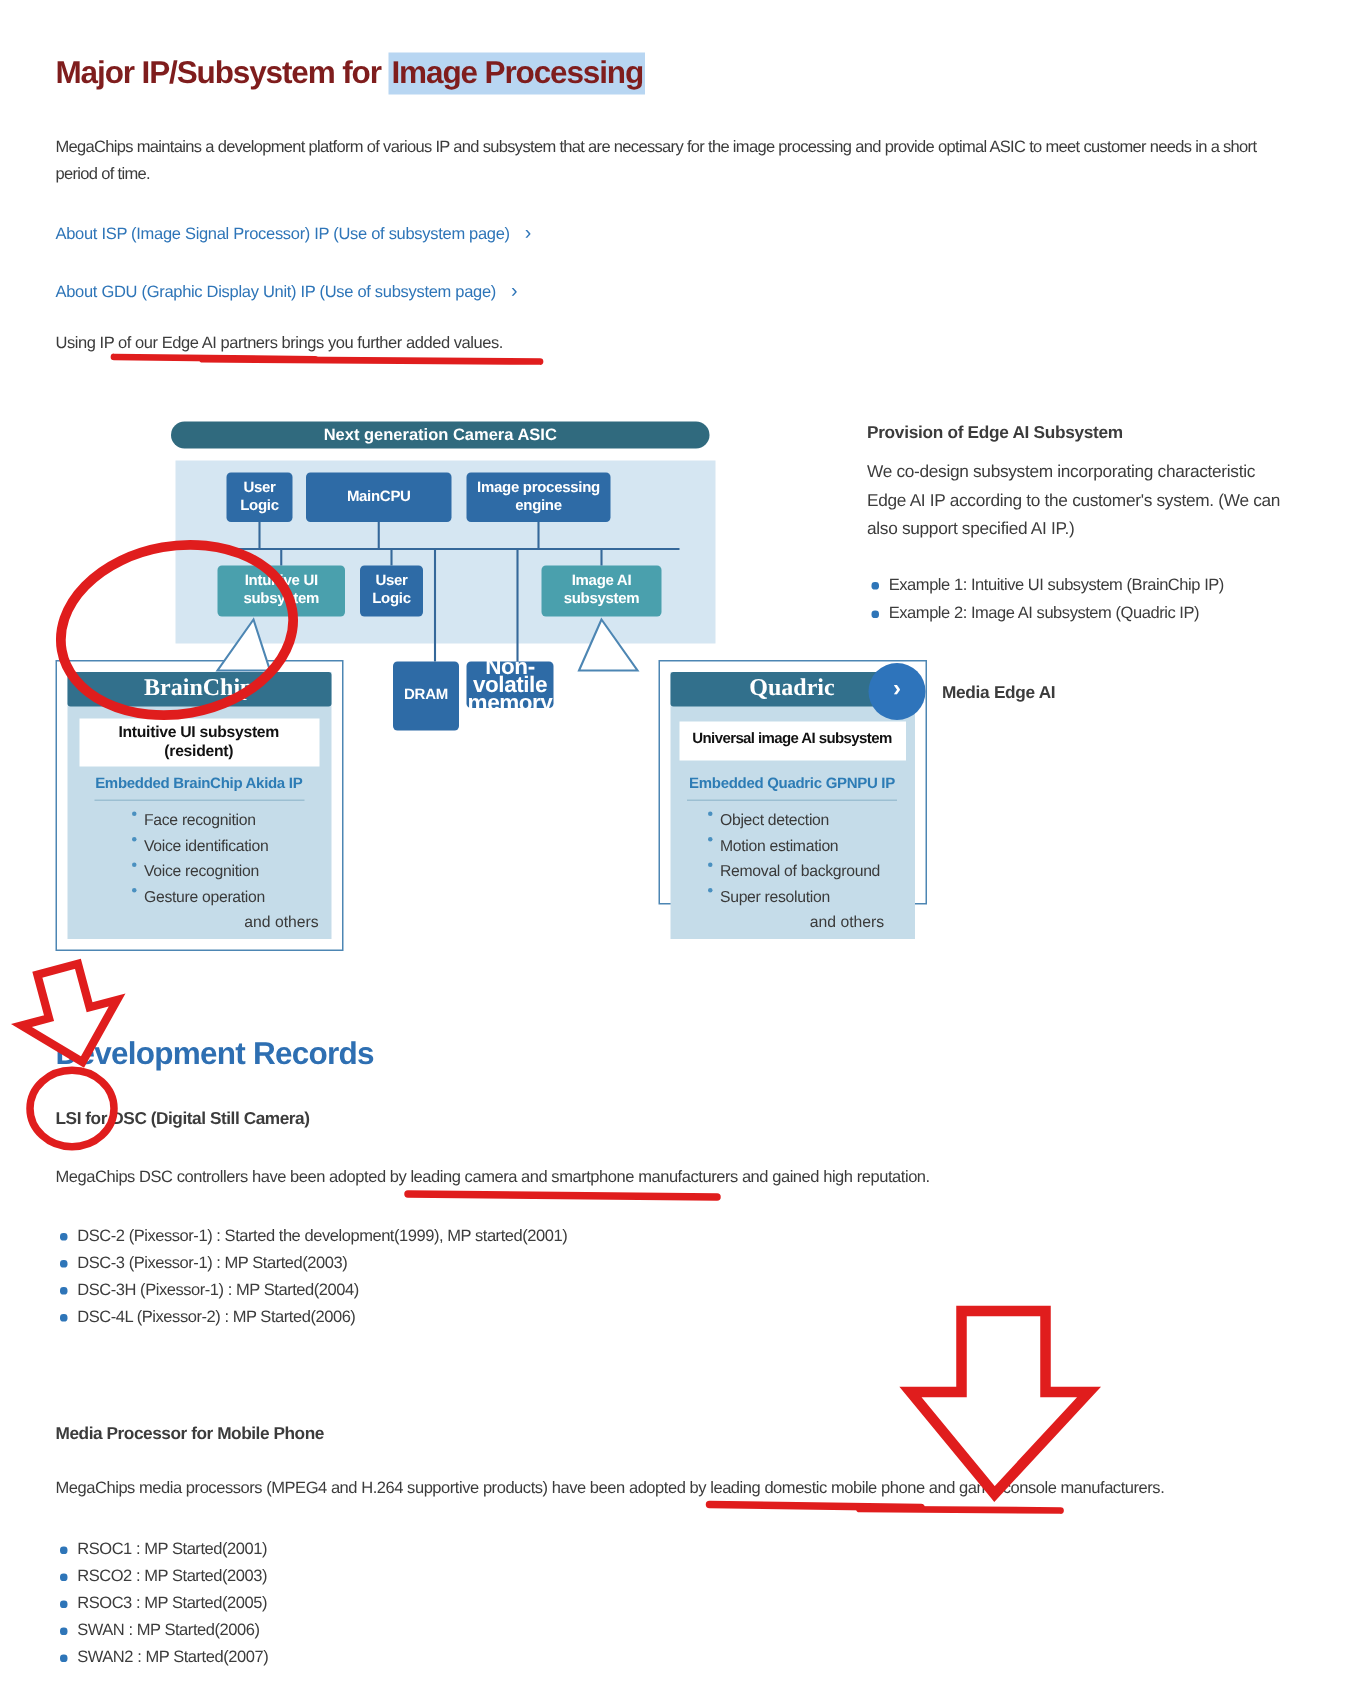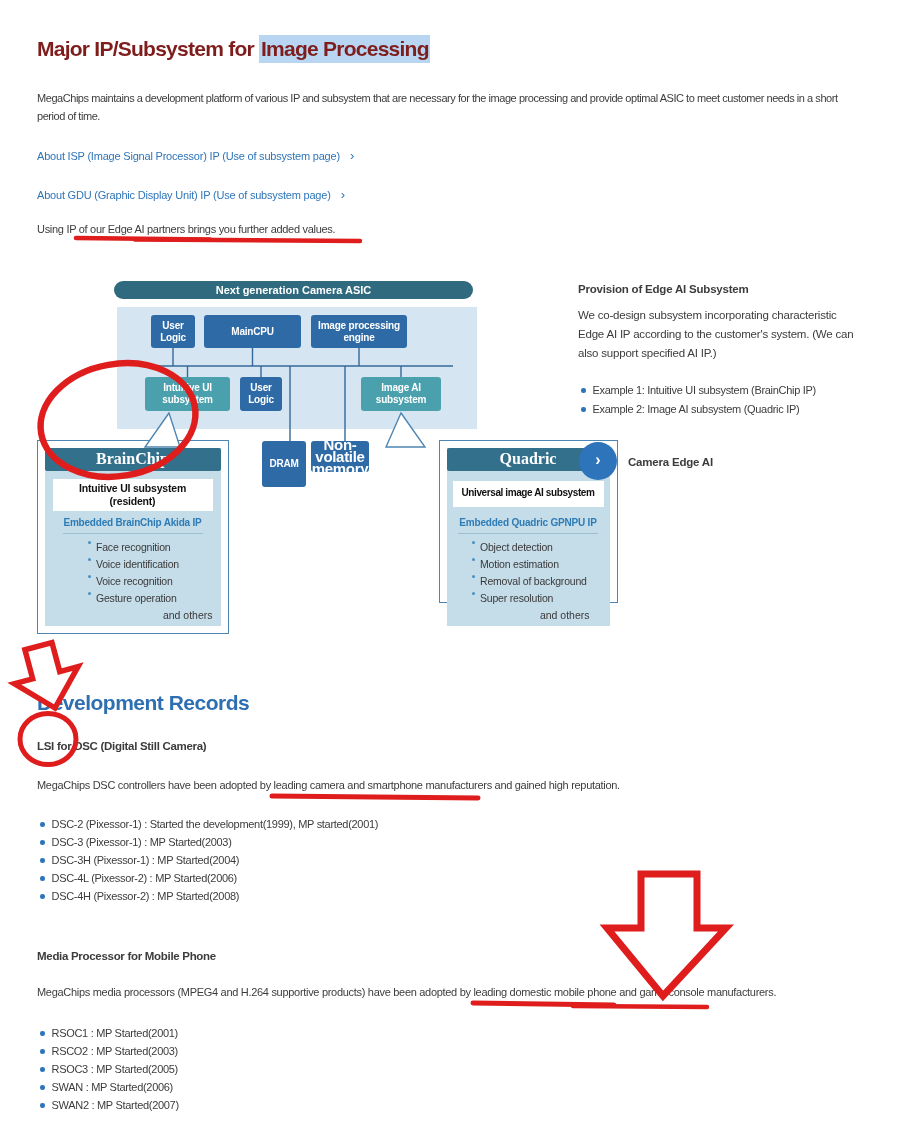--- a/index.html
+++ b/index.html
@@ -119,21 +119,21 @@
         <span class="t2">Example 1: Intuitive UI subsystem (BrainChip IP)</span>
       </div>
     <div class="li">
         <span class="dot"></span>
         <span class="t2">Example 2: Image AI subsystem (Quadric IP)</span>
       </div>
   </div>
   <div class="circle-btn" style="left:579px; top:442px;">
       <span style="margin-top:-2px;">›</span>
     </div>
-  <div class="abs t bold" style="left:628px; top:456px;">Camera Edge AI</div>
+  <div class="abs t bold" style="left:628px; top:456px;">Media Edge AI</div>
 
   <h2 class="abs" style="left:37px; top:691px;">Development Records</h2>
 
   <div class="abs t2 bold" style="left:37px; top:740px; font-size:11.5px;">LSI for DSC (Digital Still Camera)</div>
   <div class="abs t2" style="left:37px; top:779px;">MegaChips DSC controllers have been adopted by leading camera and smartphone manufacturers and gained high reputation.</div>
   <div class="abs" style="left:40px; top:818px; width:600px;">
     <div class="li">
         <span class="dot"></span>
         <span class="t2">DSC-2 (Pixessor-1) : Started the development(1999), MP started(2001)</span>
       </div>
@@ -141,24 +141,20 @@
         <span class="dot"></span>
         <span class="t2">DSC-3 (Pixessor-1) : MP Started(2003)</span>
       </div>
     <div class="li">
         <span class="dot"></span>
         <span class="t2">DSC-3H (Pixessor-1) : MP Started(2004)</span>
       </div>
     <div class="li">
         <span class="dot"></span>
         <span class="t2">DSC-4L (Pixessor-2) : MP Started(2006)</span>
-      </div>
-    <div class="li">
-        <span class="dot"></span>
-        <span class="t2">DSC-4H (Pixessor-2) : MP Started(2008)</span>
       </div>
   </div>
 
   <div class="abs t2 bold" style="left:37px; top:950px; font-size:11.5px;">Media Processor for Mobile Phone</div>
   <div class="abs t2" style="left:37px; top:986px;">MegaChips media processors (MPEG4 and H.264 supportive products) have been adopted by leading domestic mobile phone and game console manufacturers.</div>
   <div class="abs" style="left:40px; top:1027px; width:600px;">
     <div class="li">
         <span class="dot"></span>
         <span class="t2">RSOC1 : MP Started(2001)</span>
       </div>

